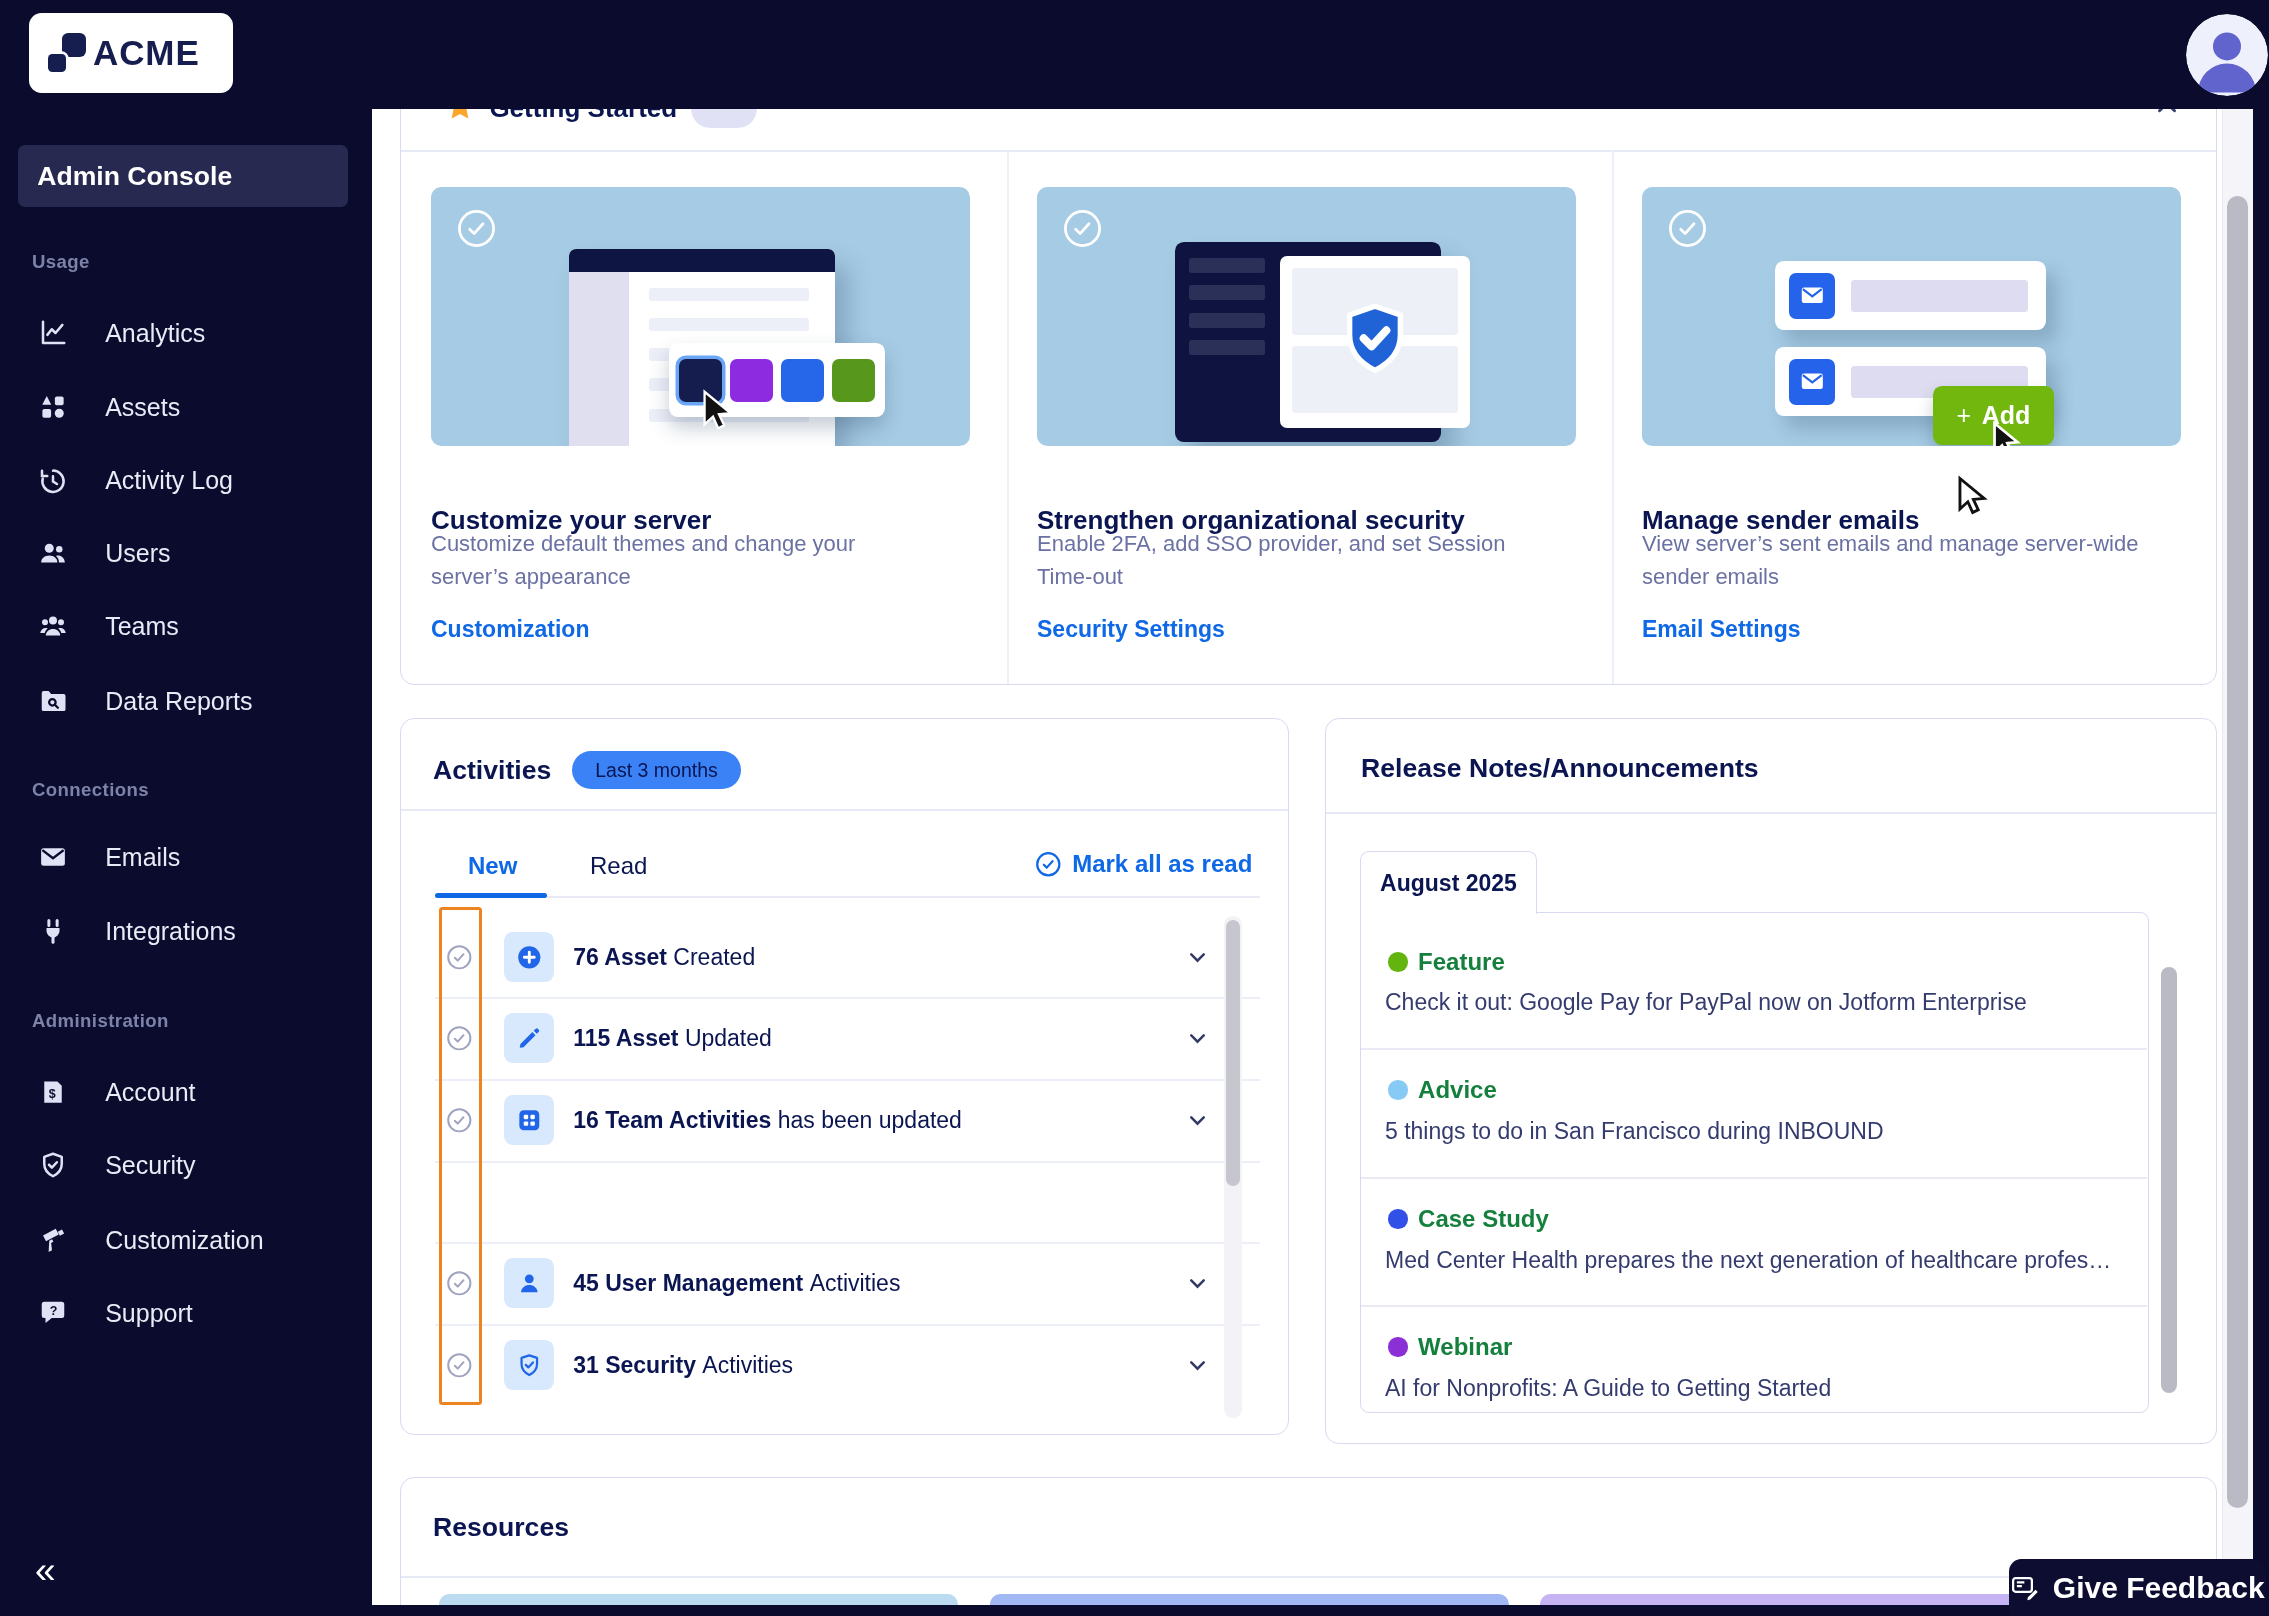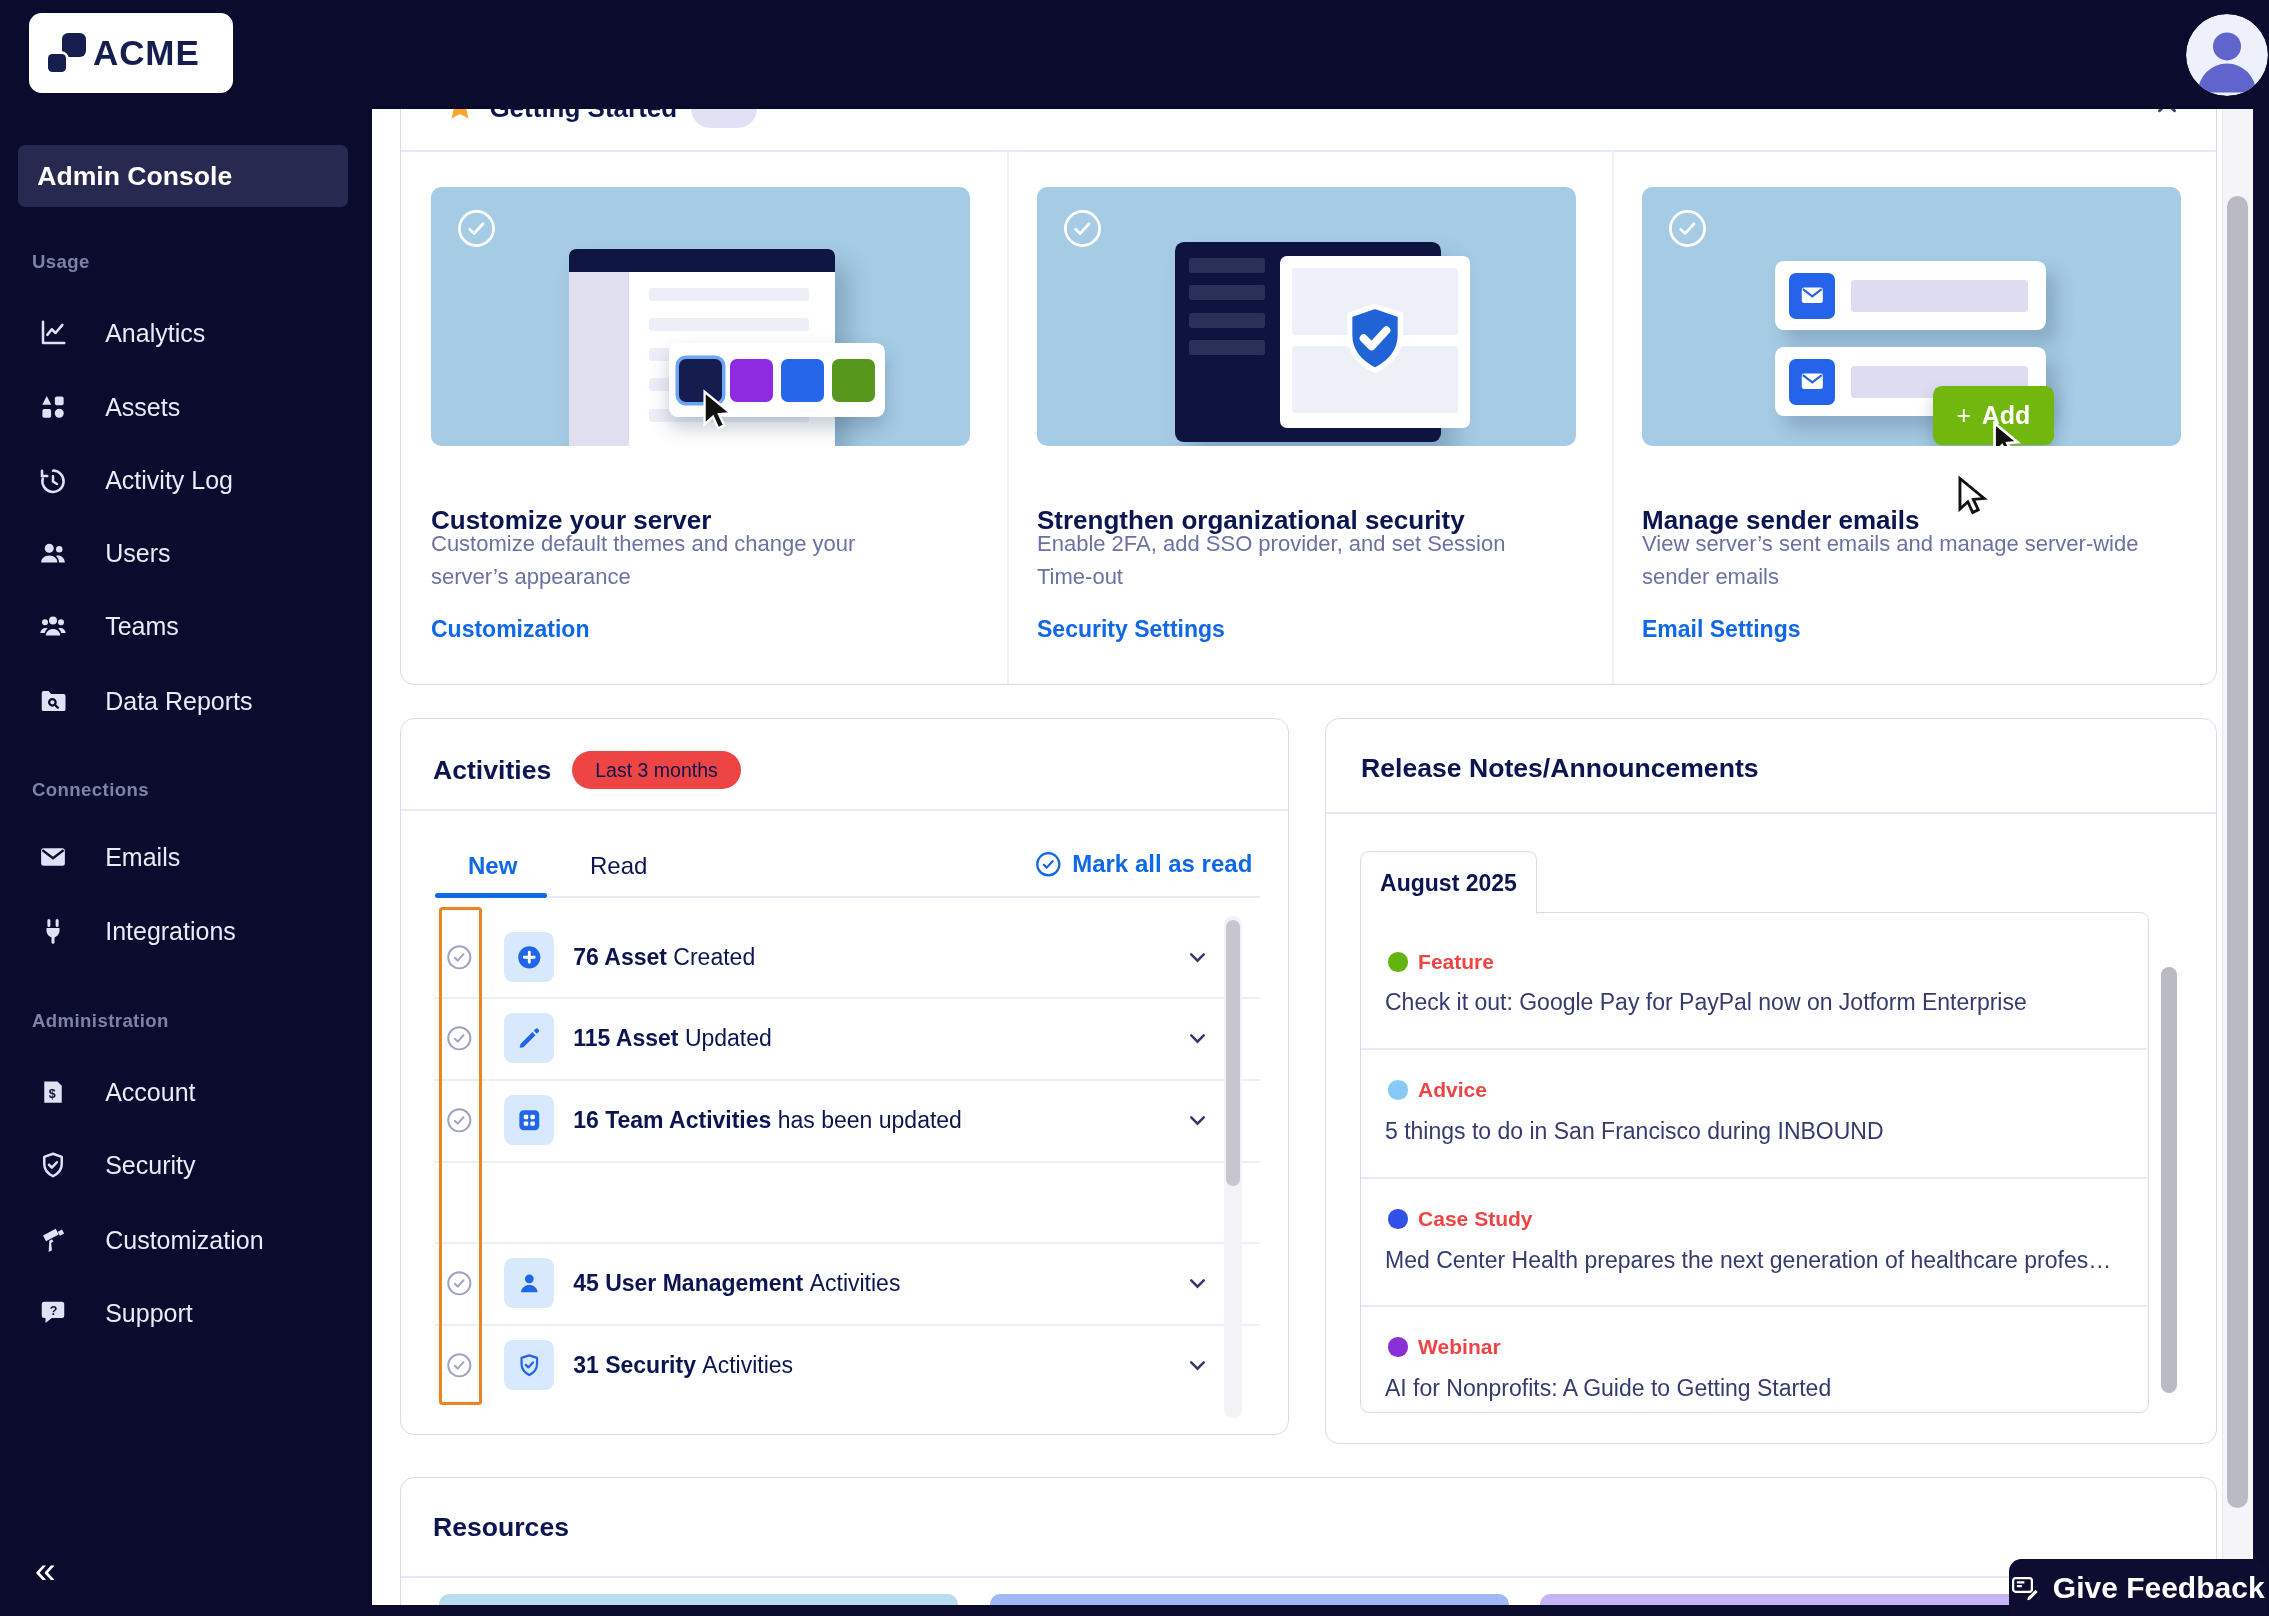--- a/index.html
+++ b/index.html
@@ -61,42 +61,42 @@
   .sec-row{position:absolute;left:12.4px;right:12.4px;height:67px;background:#eef0f8;border-radius:3.5px}
   .sec-shield{position:absolute;left:55px;top:43px}
   
   .em-row{position:absolute;left:133px;width:271px;height:69px;background:#fff;border-radius:8.9px;display:flex;align-items:center;padding-left:14px;box-sizing:border-box;box-shadow:10.6px 12.4px 17.7px rgba(30,60,90,.22)}
   .em-tile{width:46px;height:46px;background:#2563eb;border-radius:7px;display:flex;align-items:center;justify-content:center}
   .em-bar{width:177px;height:32px;background:#dddcf0;border-radius:3.5px;margin-left:16px}
   .em-add{position:absolute;left:291px;top:199px;width:121px;height:59px;background:#72b70d;border-radius:8.9px;display:flex;align-items:center;justify-content:center;gap:10.6px;color:#fff;font-size:25px;font-weight:700;box-shadow:0 8.9px 16px rgba(30,60,90,.25);cursor:pointer}
   
   .act-card{left:400px;top:718px;width:889px;height:717px}
   .act-header{position:absolute;left:32px;top:32px;display:flex;align-items:center}
-  .act-badge{margin-left:21px;height:38px;padding:0 23px;border-radius:19.5px;background:#ef4444;display:flex;align-items:center;font-size:19.5px;font-weight:500;color:#0a1551}
+  .act-badge{margin-left:21px;height:38px;padding:0 23px;border-radius:19.5px;background:#3b82f6;display:flex;align-items:center;font-size:19.5px;font-weight:500;color:#0a1551}
   .tab{position:absolute;top:0;font-size:24px;cursor:pointer}
   .tab-track{position:absolute;left:34px;top:177px;width:825px;height:1.8px;background:#e9eaf5}
   .tab-underline{position:absolute;left:34px;top:174px;width:112px;height:5.3px;border-radius:2.7px;background:#0f68e6}
   .mark-all{position:absolute;left:634px;top:131px;display:flex;align-items:center;gap:10.6px;cursor:pointer}
   .mark-all span{font-size:24px;font-weight:600;color:#0f68e6;white-space:nowrap}
   .hl-box{position:absolute;left:38px;top:188px;width:43px;height:498px;border:3.5px solid #ee8420;border-radius:3.5px;box-sizing:border-box;z-index:3}
   .act-row{position:absolute;left:34px;width:825px;height:82px;display:flex;align-items:center;padding-left:10.6px;box-sizing:border-box;cursor:pointer}
   .act-sep{position:absolute;left:34px;width:825px;height:1.8px;background:#eceef8}
   .act-check{width:26.6px;height:26.6px;flex:0 0 26.6px;cursor:pointer}
   .act-tile{width:50px;height:50px;flex:0 0 50px;margin-left:32px;background:#d9e9fd;border-radius:8.9px;display:flex;align-items:center;justify-content:center}
   .act-text{margin-left:19px;font-size:23px;color:#0a1551;white-space:nowrap}
   .act-text b{font-weight:700}
   .act-chevron{position:absolute;right:50px;top:29px;cursor:pointer}
   .act-scroll-track{position:absolute;left:823px;top:197px;width:17.7px;height:502px;background:#f3f3f7;border-radius:8.9px}
   .act-scroll-thumb{position:absolute;left:1.8px;top:3.5px;width:14px;height:266px;background:#c6c6ce;border-radius:7px}
   
   .rn-card{left:1325px;top:718px;width:892px;height:726px}
   .rn-tab{position:absolute;left:34px;top:132px;width:177px;height:63px;background:#fff;border:1.8px solid #d6d9ef;border-bottom:none;border-radius:8.9px 8.9px 0 0;box-sizing:border-box;display:flex;align-items:center;justify-content:center;font-size:23px;font-weight:700;color:#0a1551;z-index:2;cursor:pointer}
   .rn-container{position:absolute;left:34px;top:193px;width:789px;height:501px;border:1.8px solid #d6d9ef;border-radius:0 8.9px 8.9px 8.9px;box-sizing:border-box}
   .rn-tag{position:absolute;left:62px;display:flex;align-items:center;gap:10.6px;height:28px}
-  .rn-tag b{font-size:21px;font-weight:700;color:#ef4444;white-space:nowrap}
+  .rn-tag b{font-size:24px;font-weight:700;color:#15803d;white-space:nowrap}
   .dot{width:19.5px;height:19.5px;border-radius:50%}
   .rn-text{position:absolute;left:59px;width:754px;font-size:23px;color:#343b6e;white-space:nowrap;overflow:hidden;cursor:pointer}
   .rn-sep{position:absolute;left:35px;width:786px;height:1.8px;background:#e9eaf5}
   .rn-scroll-thumb{position:absolute;left:835px;top:248px;width:16px;height:426px;background:#b9bac3;border-radius:8px}
   
   .res-card{left:400px;top:1477px;width:1817px;height:160px}
   .res-bar{position:absolute;top:116px;width:519px;height:40px;border-radius:10.6px 10.6px 0 0}
   
   .feedback-btn{position:absolute;left:2009px;top:1559px;width:257px;height:58px;background:#0c0d31;border-radius:12.4px 12.4px 0 0;display:flex;align-items:center;justify-content:center;gap:12.4px;z-index:35;cursor:pointer}
   .feedback-btn span{color:#fff;font-size:30px;font-weight:600;white-space:nowrap}

